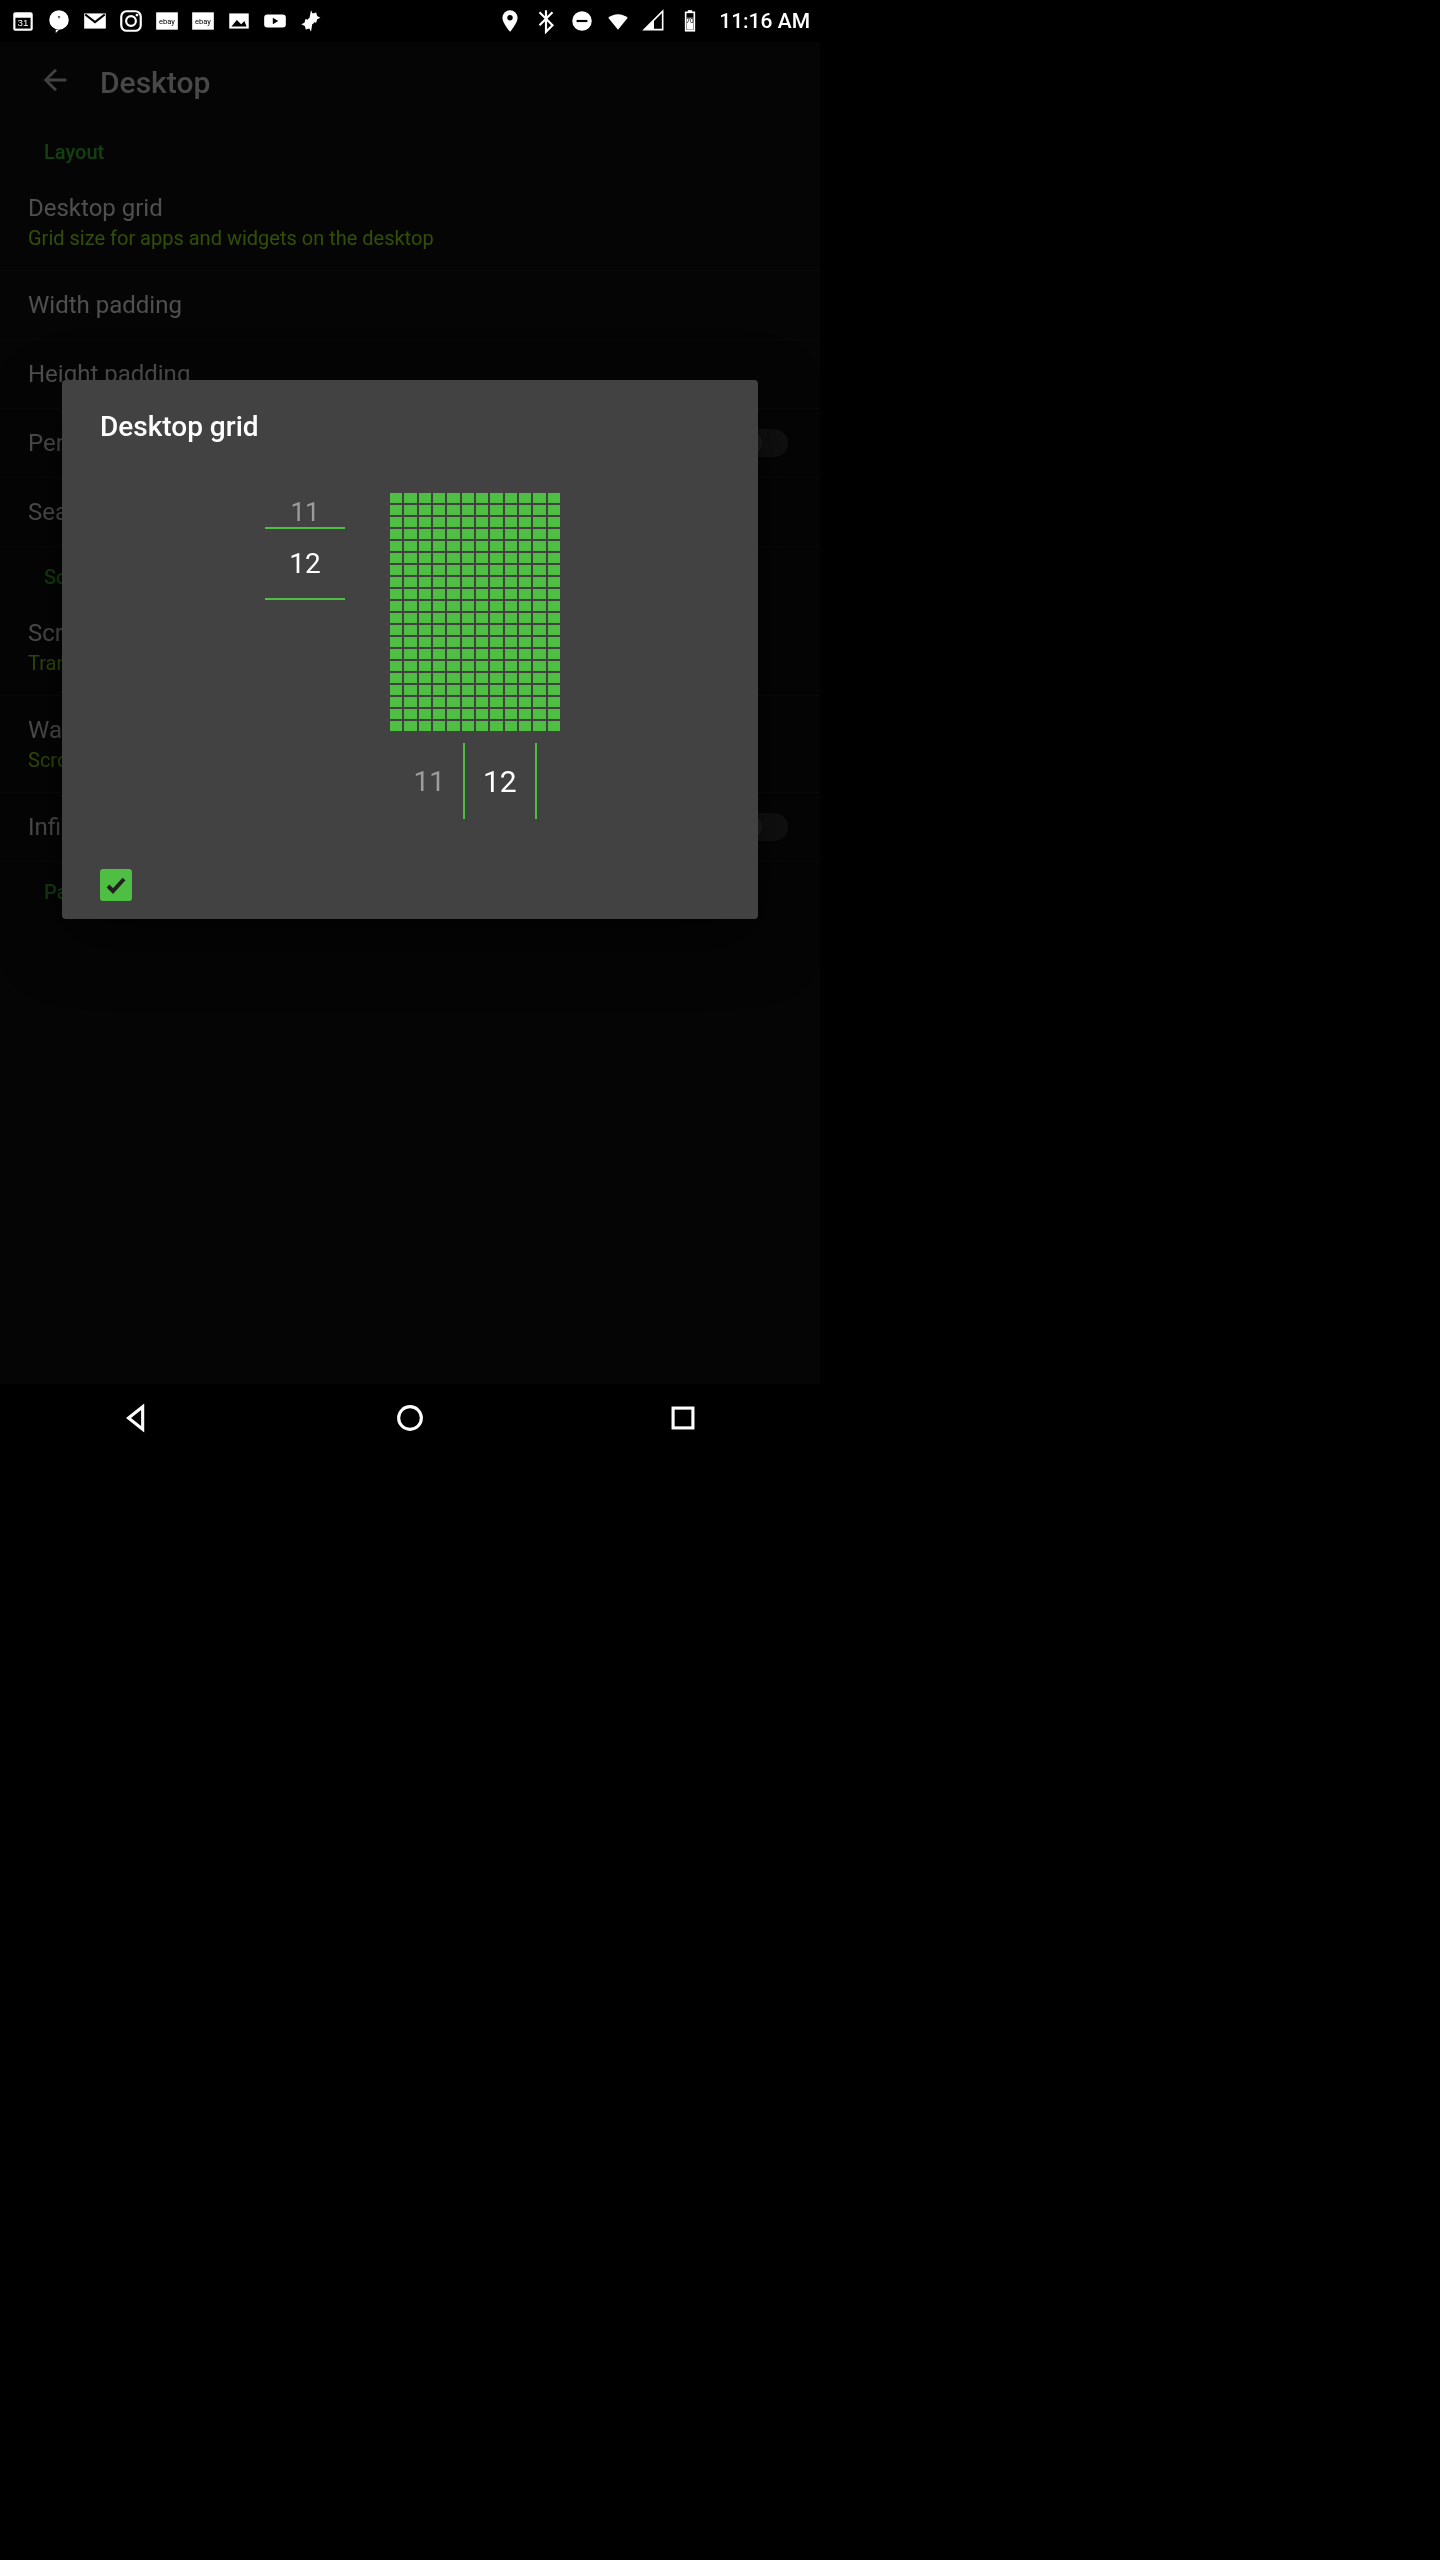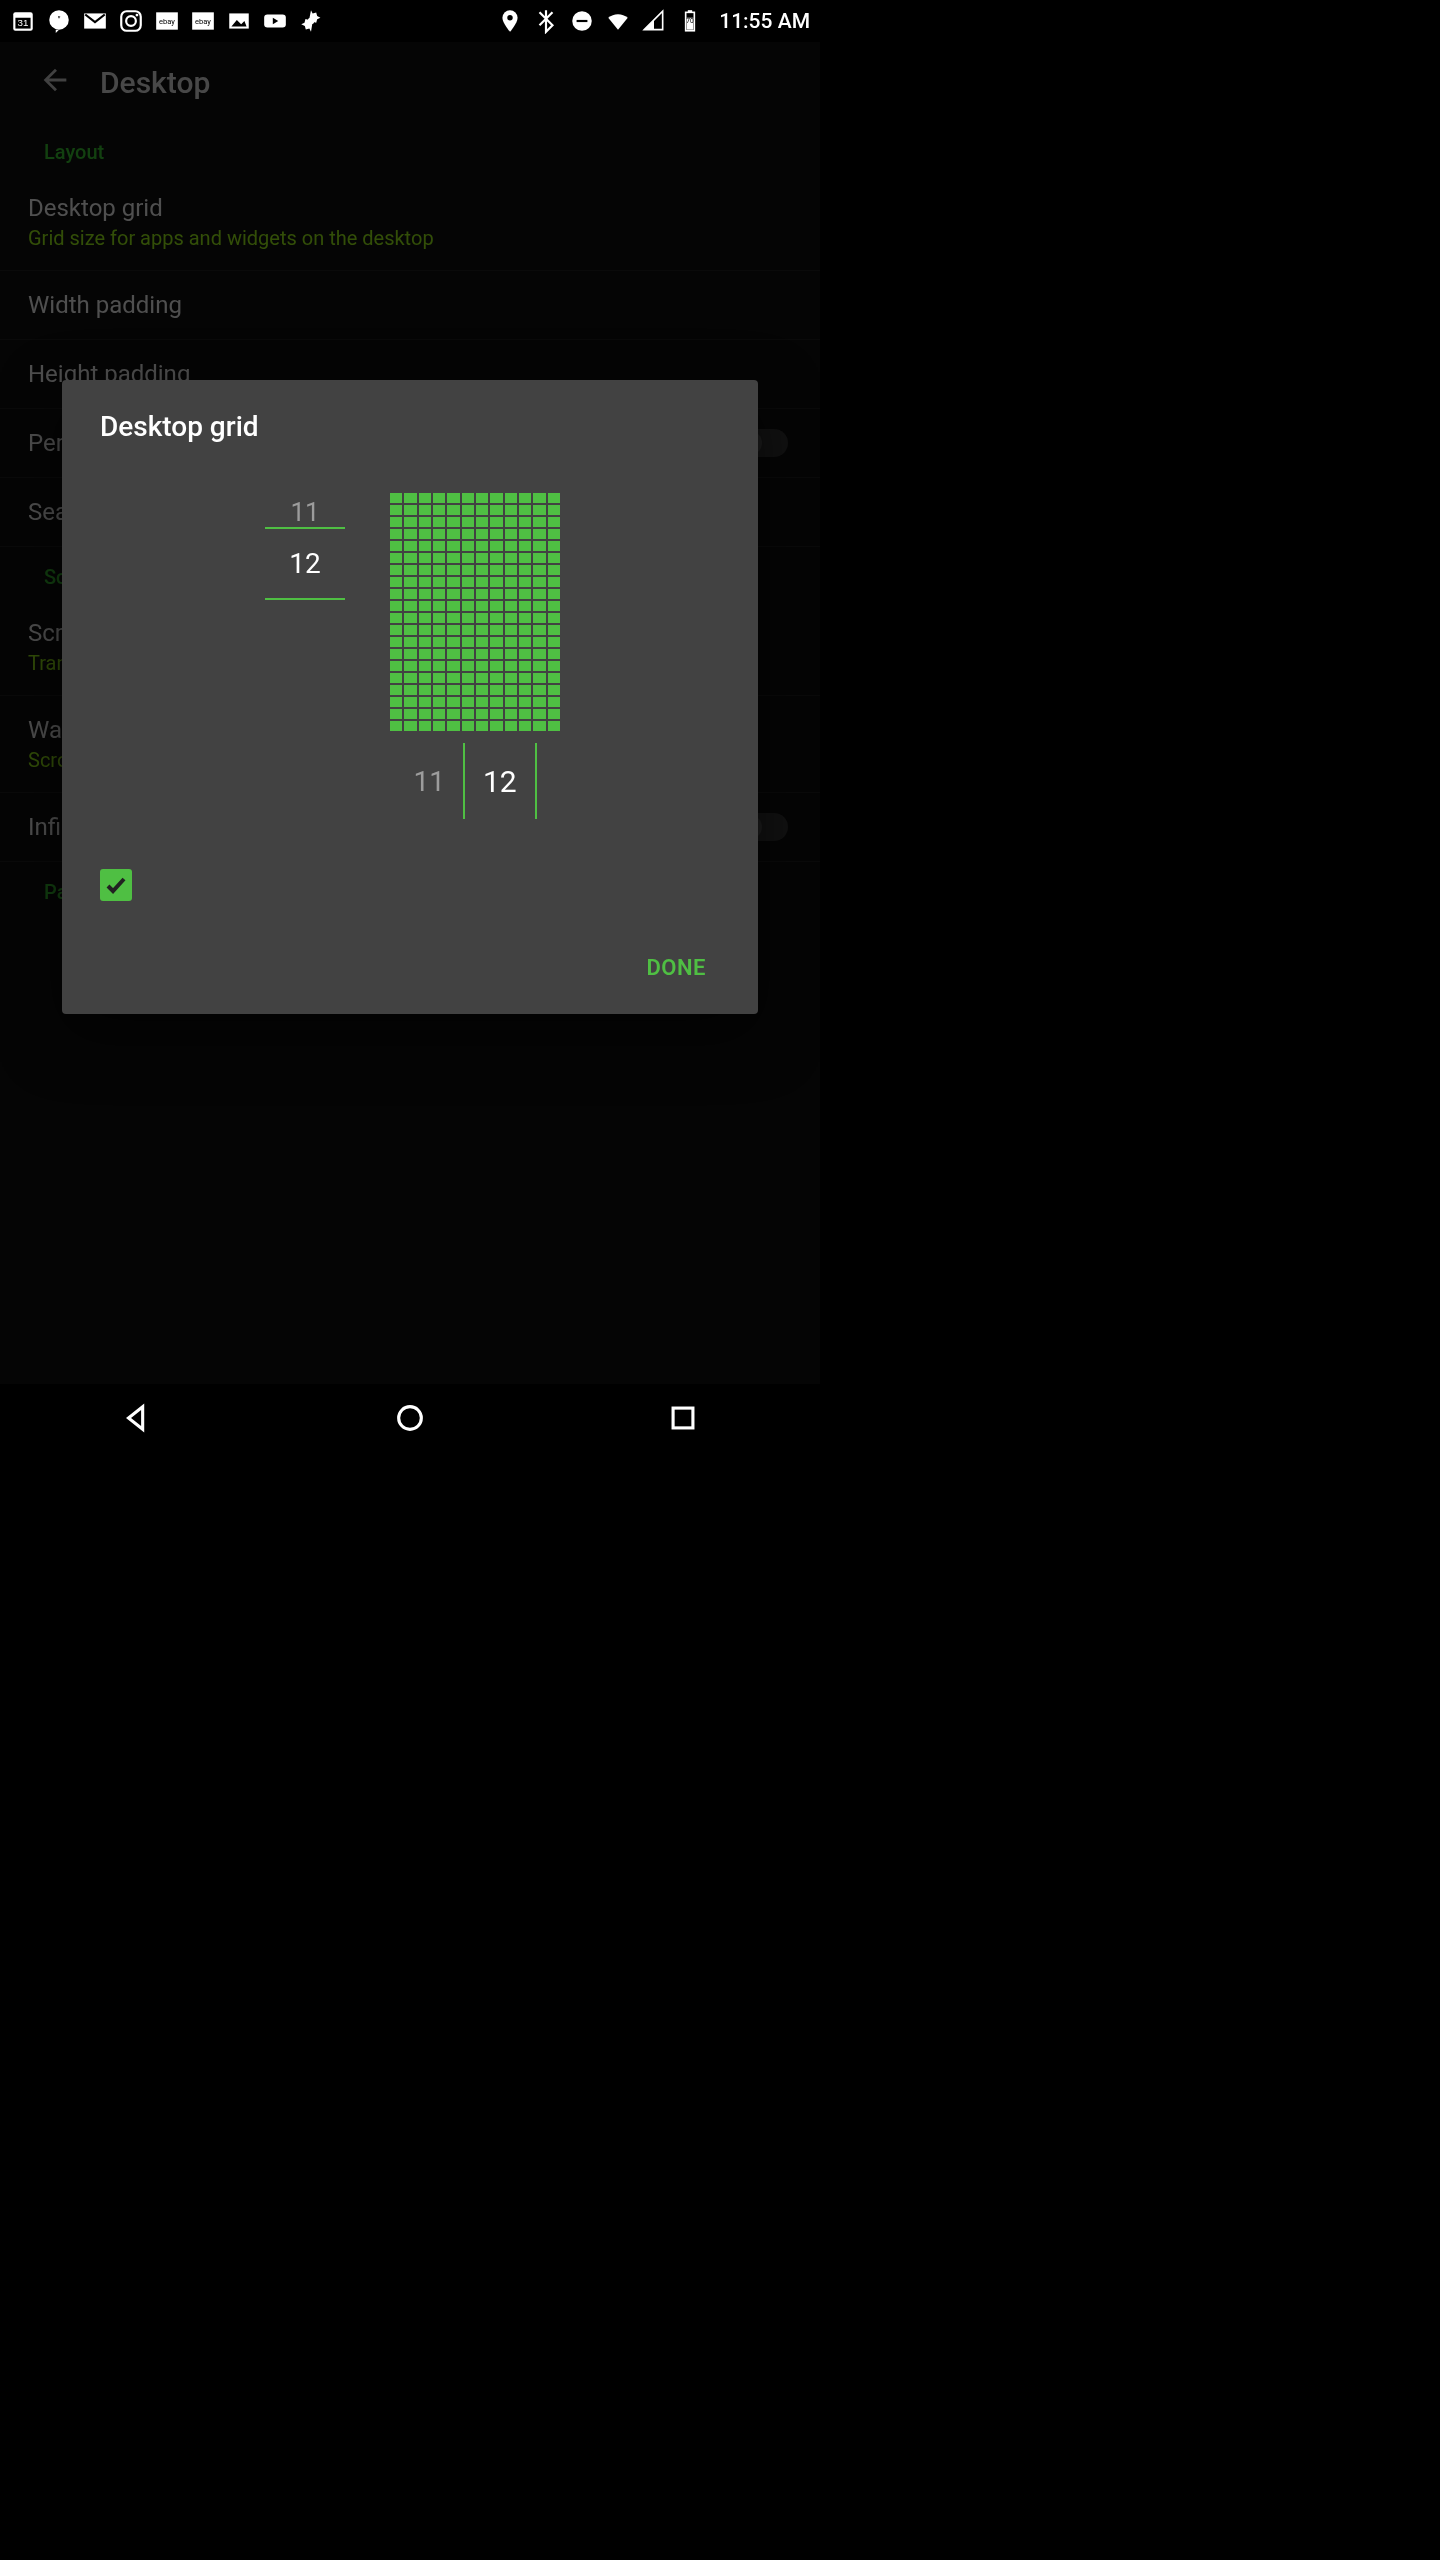--- a/index.html
+++ b/index.html
@@ -207,21 +207,21 @@
         </svg>
       </span>
     <span class="sb-icon">
         <svg viewBox="0 0 24 24">
           <rect x="8" y="4" width="8" height="17" fill="none" stroke="#fff" stroke-width="1.5"></rect>
           <rect x="10" y="2" width="4" height="2" fill="#fff"></rect>
           <rect x="9" y="9" width="6" height="11" fill="#fff"></rect>
           <text x="12" y="14" font-size="6" fill="#000" text-anchor="middle">70</text>
         </svg>
       </span>
-    <span class="sb-time">11:55 AM</span>
+    <span class="sb-time">11:16 AM</span>
   </div>
 </div>
 
 <div class="page">
   <div class="appbar">
     <span class="back"><svg viewBox="0 0 24 24">
           <path d="M20 11H7.8l5.6-5.6L12 4l-8 8 8 8 1.4-1.4L7.8 13H20z"></path>
         </svg></span>
     <span class="title">Desktop</span>
   </div>
@@ -528,23 +528,20 @@
   </div>
 
   <div class="subgrid-row">
     <div class="checkbox">
       <svg viewBox="0 0 24 24">
           <polyline points="4,13 9,18 20,6"></polyline>
         </svg>
     </div>
   </div>
 
-  <div class="actions">
-    <span class="btn-done">DONE</span>
-  </div>
 </div>
 
 <div class="navbar">
   <span><svg viewBox="0 0 24 24">
         <polygon points="16,4 16,20 6,12" fill="none" stroke="#fff"></polygon>
       </svg></span>
   <span><svg viewBox="0 0 24 24">
         <circle cx="12" cy="12" r="8"></circle>
       </svg></span>
   <span><svg viewBox="0 0 24 24">

